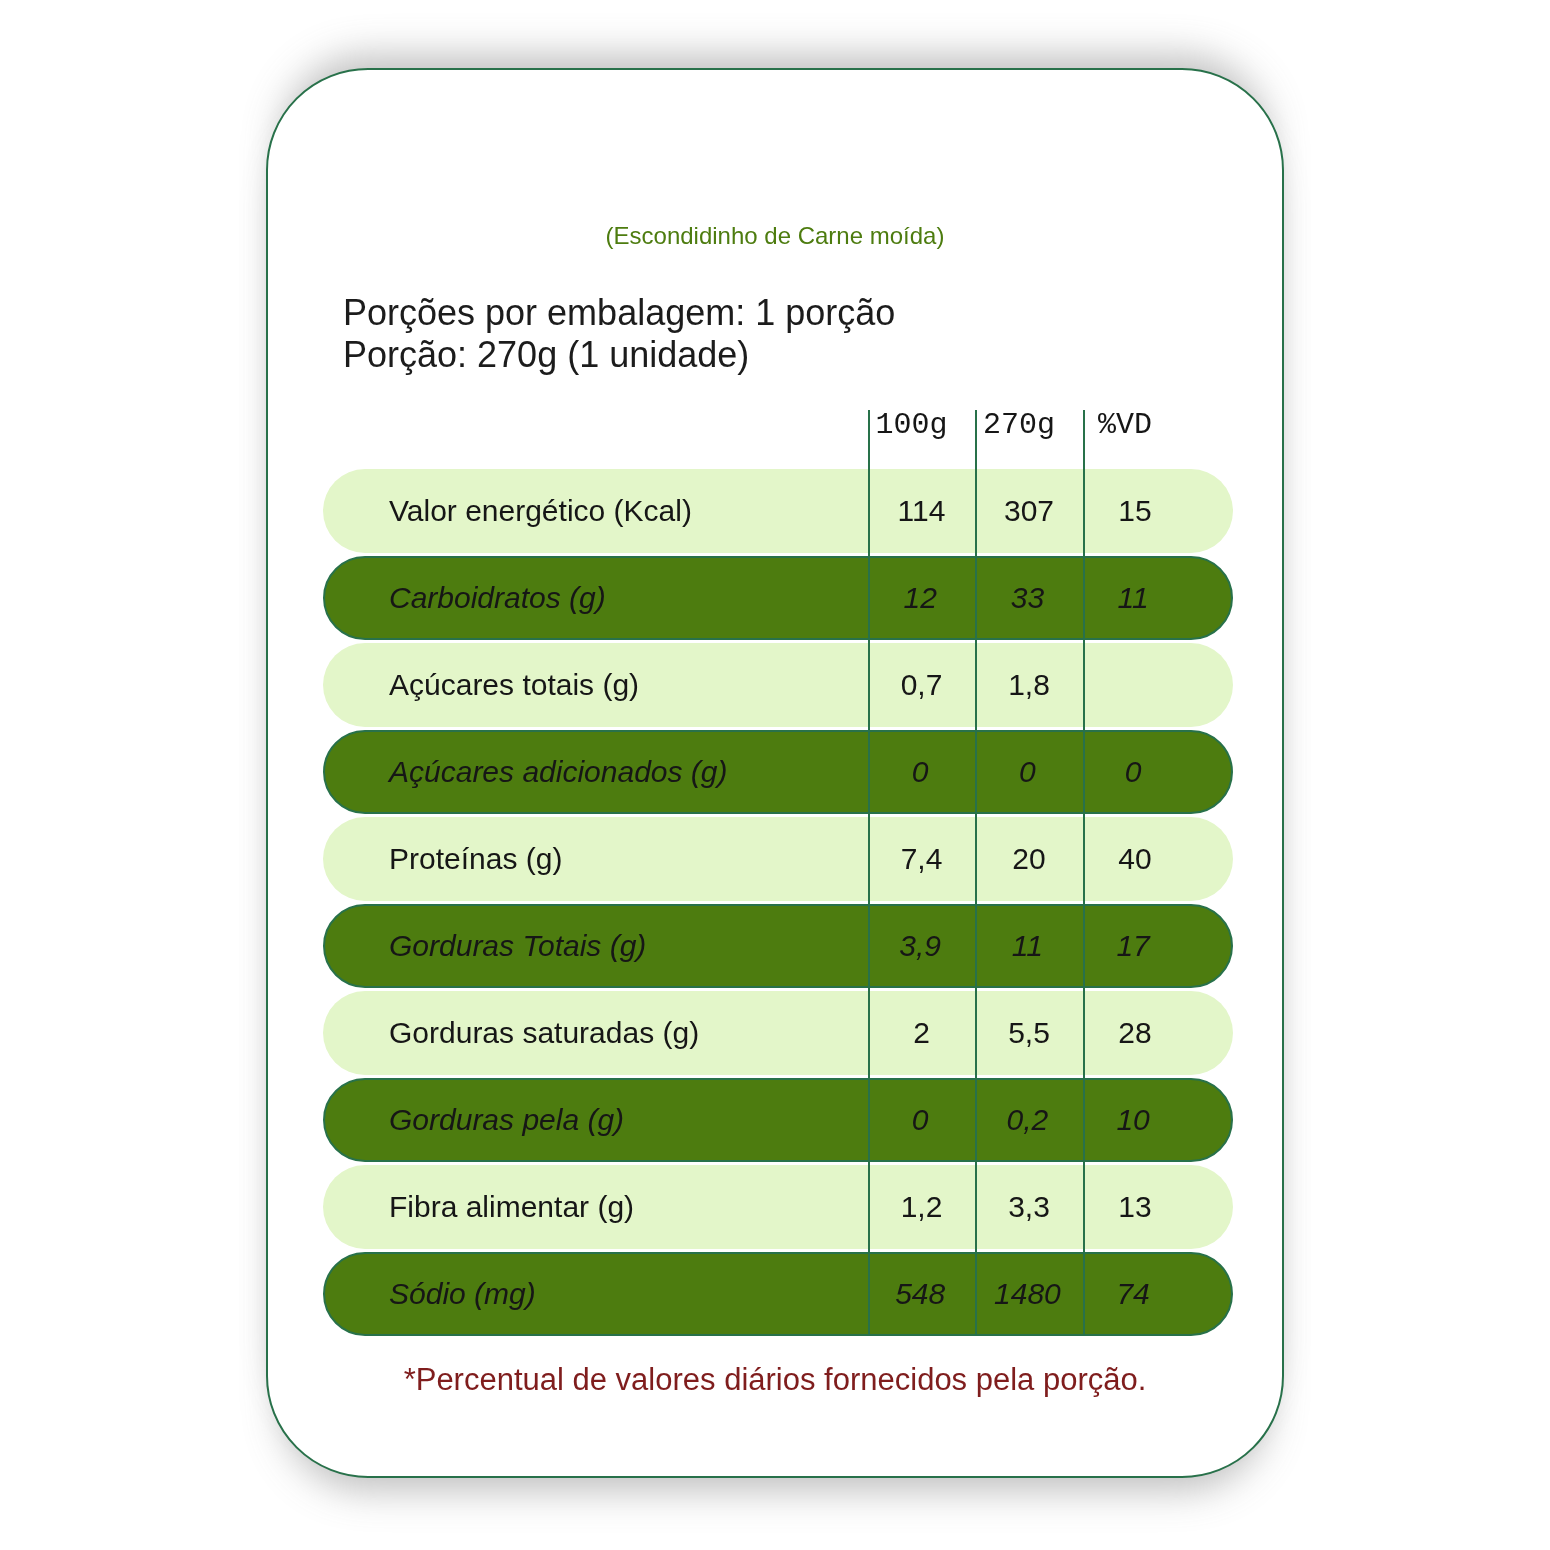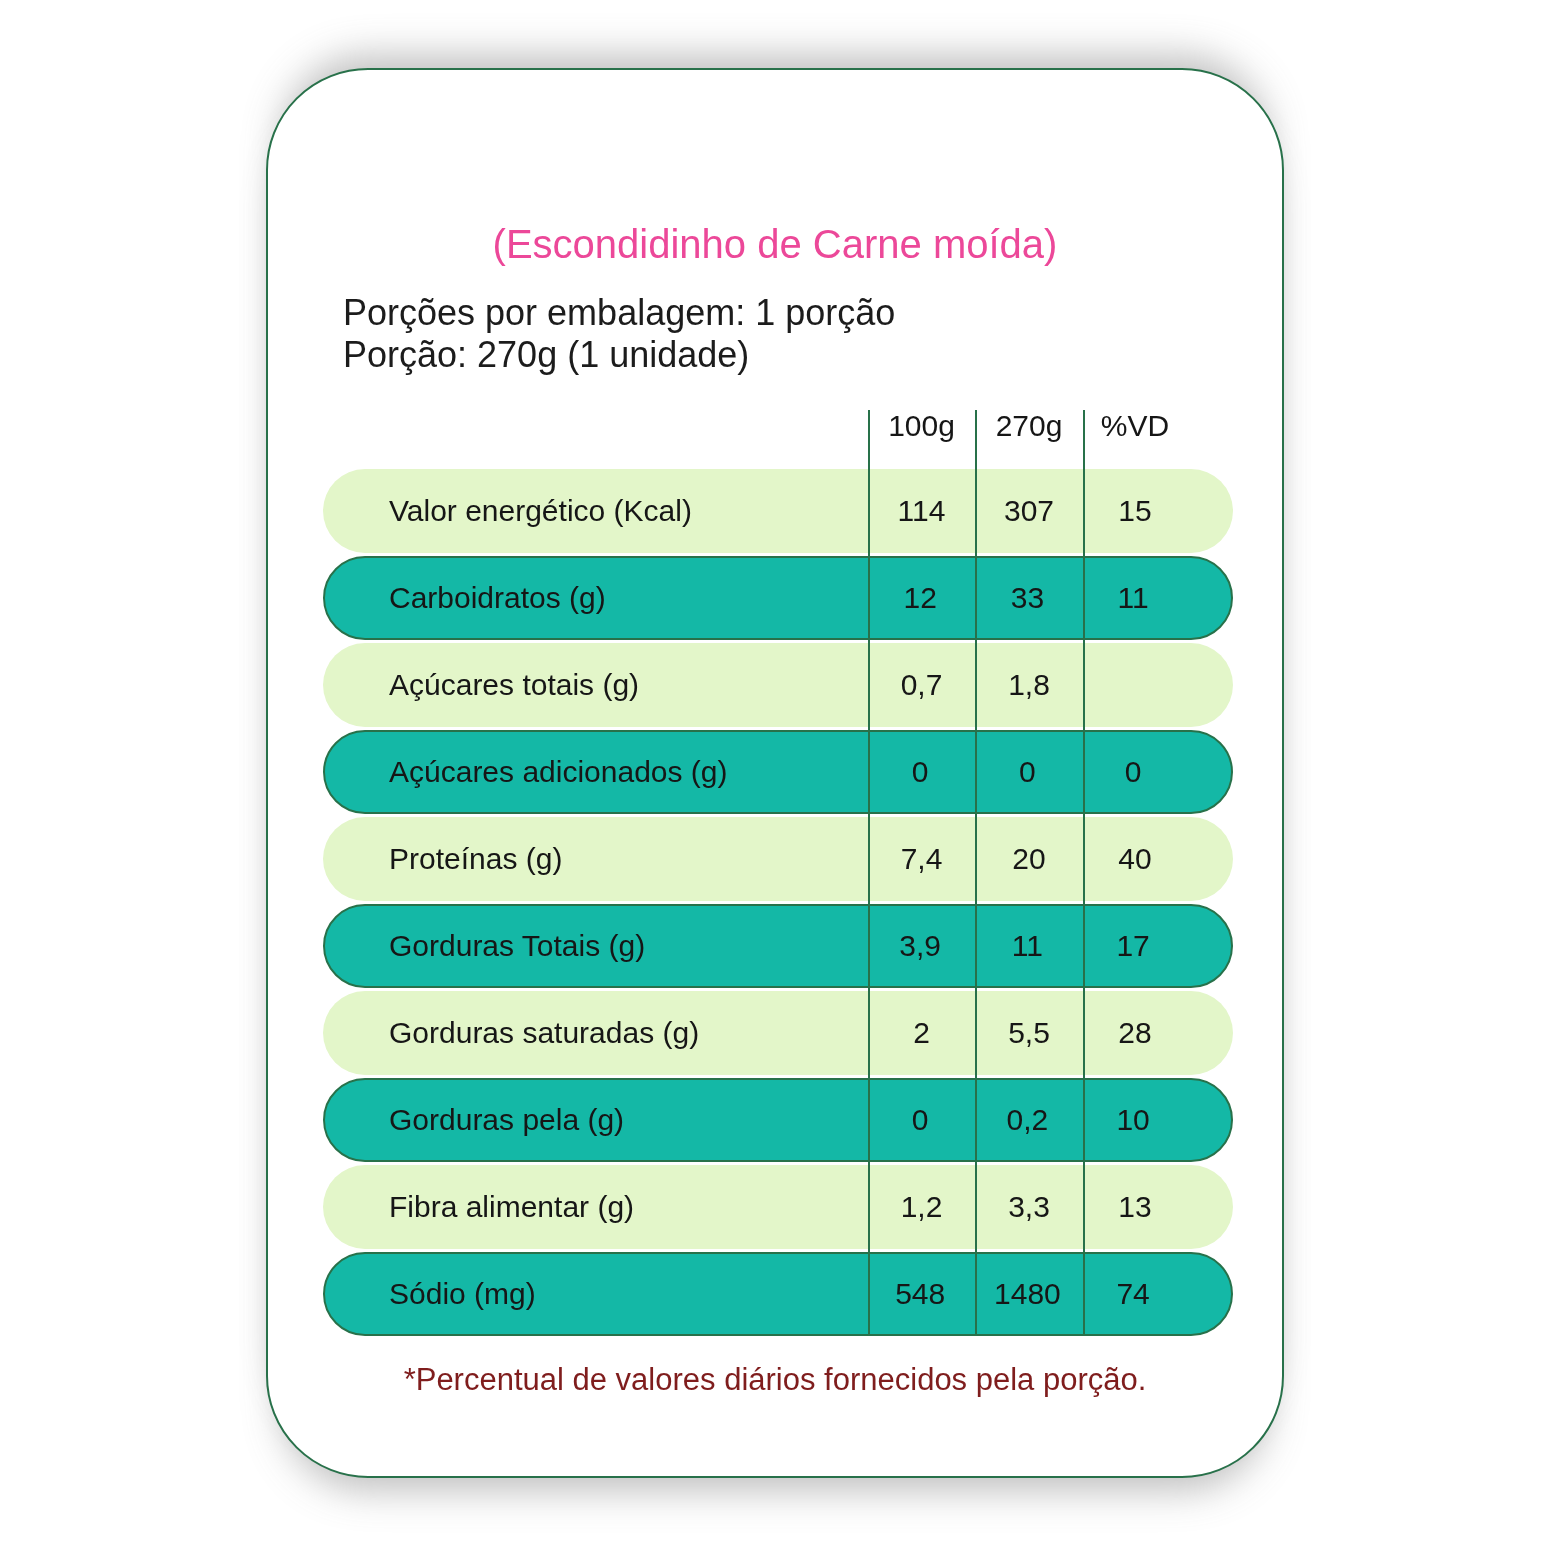--- a/index.html
+++ b/index.html
@@ -28,29 +28,29 @@
   }
   .title{
     position:absolute;left:0;top:90px;width:100%;
     text-align:center;
     font-family:"DejaVu Sans","Liberation Sans",sans-serif;
     font-weight:700;font-size:49px;letter-spacing:0;
     color:#0e0e0e;
   }
   .subtitle{
     position:absolute;left:0;top:152px;width:100%;
-    text-align:center;font-size:40px;font-weight:400;color:#ec4899;
+    text-align:center;font-size:24px;font-weight:400;color:#4d7c0f;
   }
   .serving{
     position:absolute;left:75px;top:222px;
     font-size:36px;line-height:42px;color:#1c1c1c;
   }
   .col-headers{
-    position:absolute;left:55px;top:338px;width:910px;height:36px;
-    display:flex;align-items:center;font-size:30px;
+    position:absolute;left:45px;top:338px;width:910px;height:36px;
+    display:flex;font-size:30px;font-family:Liberation Mono, monospace;
   }
   .col-headers .spacer{width:545px;}
   .cell-c1{width:107px;text-align:center;}
   .cell-c2{width:108px;text-align:center;}
   .cell-c3{width:150px;text-align:center;padding-right:46px;}
   .vline{
     position:absolute;top:340px;width:2px;height:926px;
     background:var(--green-dark);z-index:5;
   }
   .vline.l1{left:600px;}
@@ -59,21 +59,21 @@
   .rows{
     position:absolute;left:55px;top:399px;width:910px;z-index:1;
   }
   .row{
     width:910px;height:84px;margin-bottom:3px;
     border-radius:42px;
     display:flex;align-items:center;
     font-size:30px;
   }
   .row.green{background:var(--green-fill);}
-  .row.white{background:#14b8a6;border:2px solid var(--green-dark);}
+  .row.white{background:#4d7c0f;border:2px solid var(--green-dark);font-style:italic;}
   .row .label{
     width:545px;padding-left:66px;
     white-space:nowrap;overflow:hidden;
   }
   .row.white .label{width:543px;padding-left:64px;}
   .footnote{
     position:absolute;left:0;top:1292px;width:100%;
     text-align:center;font-size:31px;color:#7f1d1d;
   }
 </style>

